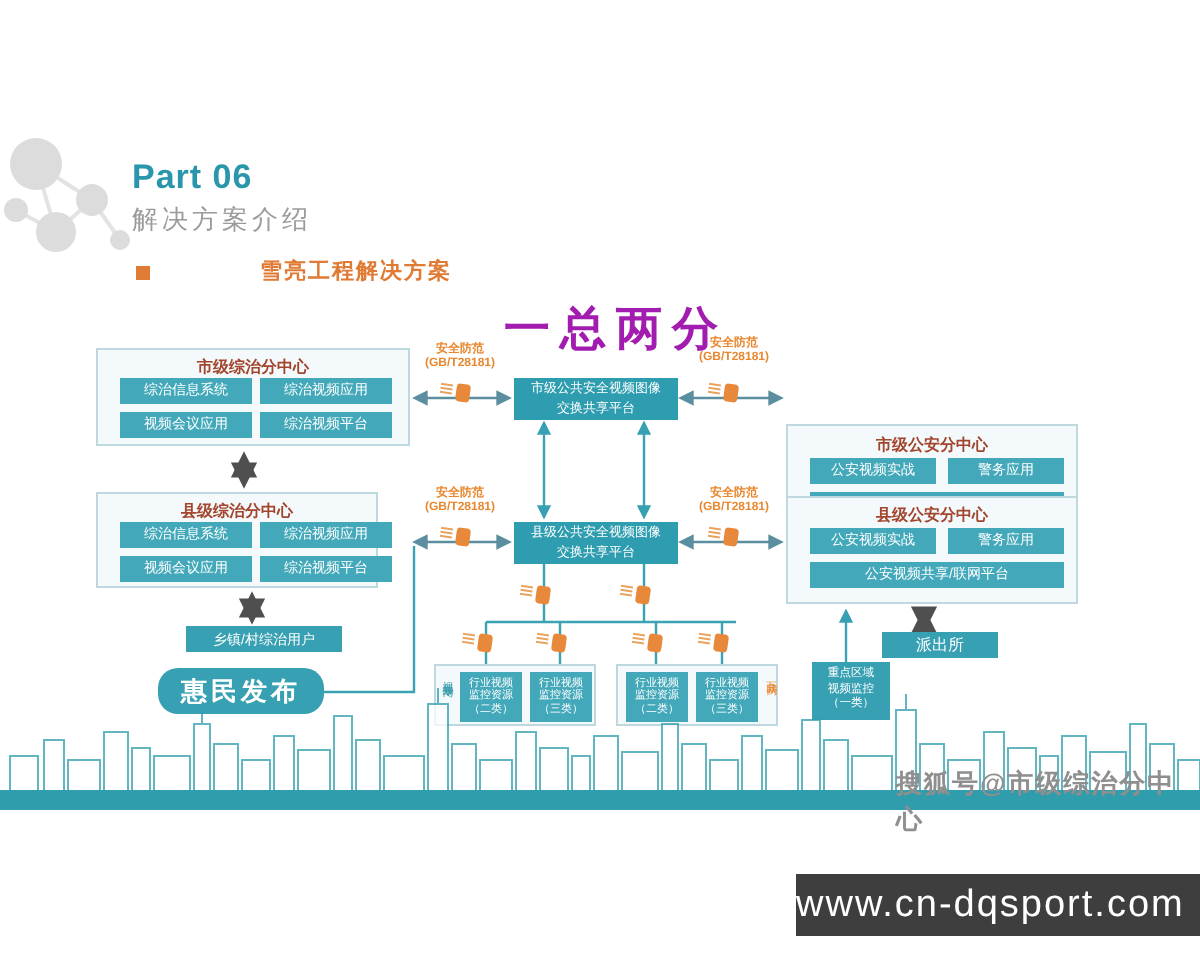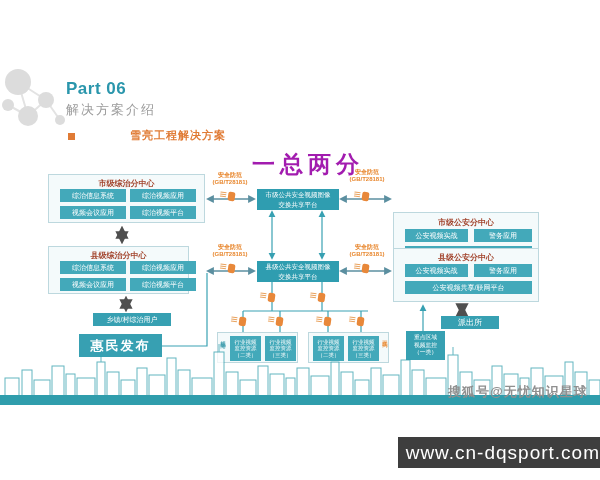--- a/index.html
+++ b/index.html
@@ -27,21 +27,21 @@
   .seclabel{font-size:6px;line-height:1.2;color:#e8872e;text-align:center;white-space:pre-line;
             font-weight:bold;width:56px;}
   .micon{position:absolute;width:7px;height:9px;background:#e8883a;border-radius:2px;transform:rotate(8deg);}
   .micon::before{content:"";position:absolute;left:-8px;top:1px;width:6px;height:1px;background:#e9a35f;
                  box-shadow:0 2px 0 #e9a35f,0 4px 0 #e9a35f;}
   .vlabel{writing-mode:vertical-rl;font-size:5.5px;letter-spacing:1px;line-height:1;}
   .pre{white-space:pre-line;}
   
   .sohu{left:448px;top:383px;font-size:13px;font-weight:bold;color:#8f8f8f;letter-spacing:1px;z-index:5;}
   .urlbar{left:398px;top:437px;width:202px;height:31px;background:#3e3e3e;color:#fff;font-size:19px;
-          display:flex;align-items:center;justify-content:flex-end;letter-spacing:1px;z-index:5;}
+          display:flex;align-items:center;justify-content:flex-start;letter-spacing:1px;z-index:5;}
   svg{display:block;}
 </style>
 </head>
 <body>
 
 <div class="stage">
 
   <svg class="abs" style="left:0;top:58px;" width="75" height="80" viewBox="0 0 75 80">
     <g stroke="#e3e3e3" stroke-width="2" fill="none">
       <line x1="18" y1="24" x2="46" y2="42"></line>
@@ -119,21 +119,21 @@
 
   <div class="abs cbox" style="left:48px;top:246px;width:141px;height:48px;">
     <div class="ctitle" style="top:3px;">县级综治分中心</div>
     <div class="chip" style="left:11px;top:14px;width:66px;height:13px;">综治信息系统</div>
     <div class="chip" style="left:81px;top:14px;width:66px;height:13px;">综治视频应用</div>
     <div class="chip" style="left:11px;top:31px;width:66px;height:13px;">视频会议应用</div>
     <div class="chip" style="left:81px;top:31px;width:66px;height:13px;">综治视频平台</div>
   </div>
 
   <div class="abs node" style="left:93px;top:313px;width:78px;height:13px;font-size:7px;">乡镇/村综治用户</div>
-  <div class="abs node" style="left:79px;top:334px;width:83px;height:23px;font-size:13px;font-weight:bold;letter-spacing:2px;">惠民发布</div>
+  <div class="abs node" style="left:79px;top:334px;width:83px;height:23px;font-size:13px;font-weight:bold;letter-spacing:2px;border-radius:10px;">惠民发布</div>
 
   <div class="abs node plat" style="left:257px;top:189px;width:82px;height:21px;">市级公共安全视频图像
 交换共享平台</div>
   <div class="abs node plat" style="left:257px;top:261px;width:82px;height:21px;">县级公共安全视频图像
 交换共享平台</div>
 
   <div class="abs seclabel" style="left:202px;top:172px;">安全防范
 (GB/T28181)</div>
   <div class="abs seclabel" style="left:339px;top:169px;">安全防范
 (GB/T28181)</div>
@@ -236,18 +236,18 @@
       <rect x="565" y="362" width="8" height="34"></rect>
         <rect x="575" y="372" width="12" height="24"></rect>
       <rect x="589" y="380" width="11" height="16"></rect>
       <line x1="219" y1="352" x2="219" y2="344"></line>
         <line x1="453" y1="355" x2="453" y2="347"></line>
       <line x1="101" y1="362" x2="101" y2="356"></line>
     </g>
     <rect x="0" y="395" width="600" height="10" fill="#2f9dac"></rect>
   </svg>
 
-  <div class="abs sohu">搜狐号@无忧知识星球</div>
+  <div class="abs sohu">搜狐号@市级综治分中心</div>
   <div class="abs urlbar">
     <span>www.cn-dqsport.com</span>
   </div>
 
 </div>
 
 </body></html>

